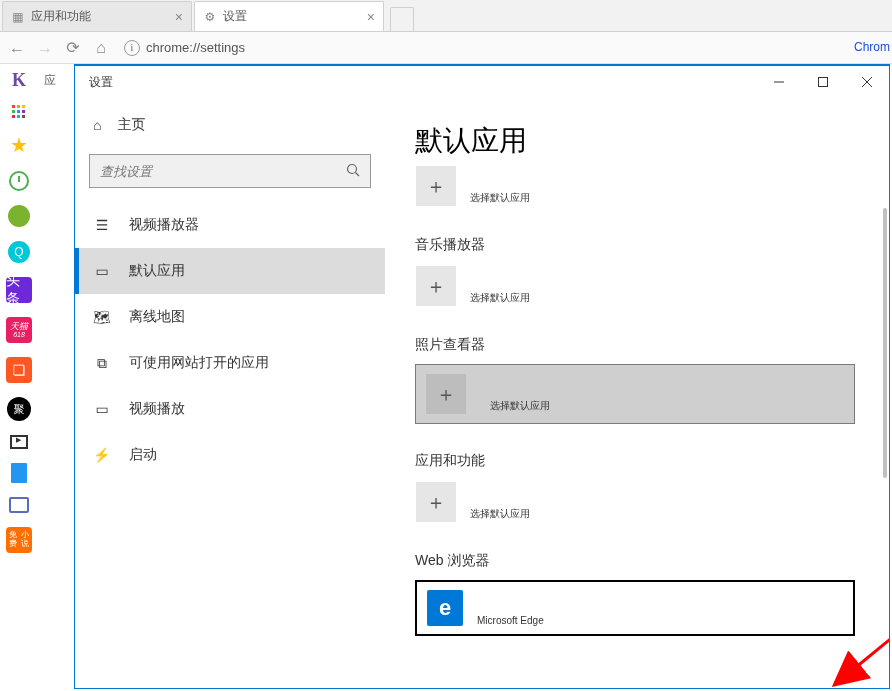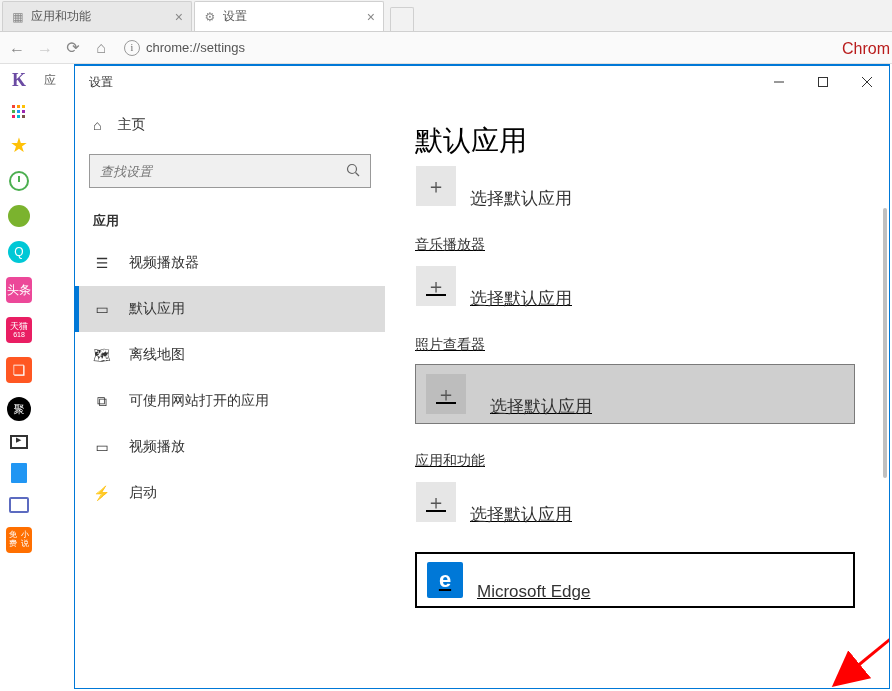--- a/index.html
+++ b/index.html
@@ -10,37 +10,37 @@
 .tab { height: 30px; min-width: 190px; background: #fff; border: 1px solid #d0d0d0; border-bottom: none; display: flex; align-items: center; padding: 0 8px; font-size: 12px; color: #555; position: relative; margin-left: 2px; border-radius: 2px 2px 0 0; }
 .tab.inactive { background: #e8e8e8; }
 .tab .tab-icon { width: 14px; height: 14px; margin-right: 6px; display: flex; align-items: center; justify-content: center; font-size: 12px; color: #888; }
 .tab .tab-close { margin-left: auto; color: #888; font-size: 14px; cursor: pointer; }
 .new-tab { width: 24px; height: 24px; margin-left: 6px; display:flex; align-items:center; justify-content:center; color:#888; border:1px solid #d0d0d0; border-bottom:none; background:#f2f2f2; border-radius:2px 2px 0 0;}
 
 .addr-bar { height: 32px; background: #fafafa; border-bottom: 1px solid #e0e0e0; display: flex; align-items: center; padding: 0 6px; gap: 6px; }
 .nav-btn { width: 22px; height: 22px; display:flex; align-items:center; justify-content:center; color:#888; font-size:16px; cursor:pointer; }
 .addr-field { flex: 1; height: 24px; border-radius: 2px; display:flex; align-items:center; padding:0 6px; font-size:13px; color:#555; gap:6px; }
 .addr-field .info-icon { width:16px; height:16px; border:1px solid #999; border-radius:50%; display:flex; align-items:center; justify-content:center; font-size:10px; color:#666; font-style:normal; font-family:serif;}
-.chrome-right { position:absolute; right:2px; top:40px; font-size:16px; color:#b91c1c; }
+.chrome-right { position:absolute; right:2px; top:40px; font-size:12px; color:#1d4ed8; }
 
 
 .icon-rail { position: absolute; left: 0; top: 64px; width: 38px; display:flex; flex-direction:column; align-items:center; gap:14px; padding-top:6px; }
 .rail-k { font-size: 18px; font-weight: bold; color: #6b4ba3; font-family: Georgia, serif; }
 .rail-grid { width:14px; height:14px; display:grid; grid-template-columns:repeat(3,3px); grid-template-rows:repeat(3,3px); gap:2px; }
 .rail-grid span { background:#f44336; }
 .rail-grid span:nth-child(2){background:#ff9800;} .rail-grid span:nth-child(3){background:#ffc107;}
 .rail-grid span:nth-child(4){background:#4caf50;} .rail-grid span:nth-child(5){background:#2196f3;} .rail-grid span:nth-child(6){background:#9c27b0;}
 .rail-grid span:nth-child(7){background:#e91e63;} .rail-grid span:nth-child(8){background:#00bcd4;} .rail-grid span:nth-child(9){background:#795548;}
 .rail-icon { width:26px; height:26px; border-radius:4px; display:flex; align-items:center; justify-content:center; font-size:14px; color:#fff; }
 .rail-star { color:#ffc107; font-size:20px; }
 .rail-clock { width:20px; height:20px; border:2px solid #4caf50; border-radius:50%; position:relative; }
 .rail-clock::after{content:"";position:absolute;left:7px;top:3px;width:2px;height:6px;background:#4caf50;}
 .rail-wechat{ background:#7bb32e; border-radius:50%; width:22px; height:22px;}
 .rail-cyan{ background:#00c8d6; border-radius:50%; width:22px; height:22px; color:#fff; font-size:12px; display:flex;align-items:center;justify-content:center;}
-.rail-red{ background:#ec4899; font-size:12px; color:#fff; }
+.rail-red{ background:#6d28d9; font-size:14px; color:#fff; }
 .rail-tmall{ background:#e91e63; font-size:9px; }
 .rail-orange{ background:#ff5722; color:#fff; }
 .rail-ju{ background:#000; color:#fff; border-radius:50%; width:24px;height:24px; font-size:11px; display:flex;align-items:center;justify-content:center;}
 .rail-video{ border:2px solid #333; width:18px; height:14px; position:relative;}
 .rail-video::before{content:"▶";position:absolute;font-size:7px;left:4px;top:-1px;color:#333;}
 .rail-book{ width:16px; height:20px; background:#2196f3; border-radius:1px;}
 .rail-dev{ width:20px; height:16px; border:2px solid #5c6bc0; border-radius:2px;}
 .rail-novel{ background:#ff6f00; font-size:8px; line-height:1.1; text-align:center; padding:1px;}
 
 
@@ -65,30 +65,30 @@
 .set-search .sicon { color:#666; font-size:14px; }
 .set-section { font-size:13px; font-weight:600; padding:10px 18px; color:#333; }
 .set-item { display:flex; align-items:center; gap:18px; padding:14px 18px; font-size:14px; color:#333; cursor:pointer; position:relative; }
 .set-item.active { background:#dcdcdc; }
 .set-item.active::before { content:""; position:absolute; left:0; top:0; bottom:0; width:4px; background:#0078d7; }
 .set-item .sicon { width:18px; display:flex; justify-content:center; color:#333; }
 
 
 .set-right { flex:1; padding:24px 30px 0 30px; position:relative; overflow:hidden; }
 .set-h1 { font-size:28px; font-weight:400; margin-bottom:2px; }
-.set-group { margin-top:28px;text-decoration:underline; }
+.set-group { margin-top:28px; }
 .set-group-label { font-size:14px; color:#333; margin-bottom:10px; }
 .set-option { display:flex; align-items:center; gap:14px; height:44px; cursor:pointer; border:1px solid transparent; padding:0; }
 .set-option.first { margin-top:0; }
 .set-option .plus-box { width:40px; height:40px; background:#e6e6e6; display:flex; align-items:center; justify-content:center; font-size:20px; color:#555; }
 .set-option.highlight { background:#cfcfcf; border:1px solid #7a7a7a; width:440px; height:60px; padding:0 10px 0 0; }
 .set-option.highlight .plus-box { background:#bdbdbd; width:40px; height:40px; margin:10px;}
 .set-option.boxed { border:2px solid #000; width:440px; height:56px; padding:0 10px 0 10px; }
 .edge-icon { width:36px; height:36px; background:#0078d7; color:#fff; display:flex; align-items:center; justify-content:center; font-size:22px; font-weight:bold; border-radius:2px; font-family:"Segoe UI",sans-serif;}
-.set-option-label { font-size:17px; color:#333;margin-top:24px; }
+.set-option-label { font-size:10px; color:#333;margin-top:24px; }
 .scroll-indicator { position:absolute; right:2px; top:110px; width:4px; height:270px; background:#c0c0c0; border-radius:2px; }
 
 
 .arrow-svg { position:absolute; left:440px; top:380px; pointer-events:none; }
 
 .blue-marker{ position:absolute; left:74px; top:246px; width:6px; height:40px; background:#0067c0; }
 </style>
 </head>
 <body>
 
@@ -134,21 +134,21 @@
     </div>
   <div class="rail-star">★</div>
   <div class="rail-clock"></div>
   <div class="rail-wechat"></div>
   <div class="rail-cyan">
       <span>Q</span>
     </div>
   <div class="rail-icon rail-red">
       <span>头条</span>
     </div>
-  <div class="rail-icon rail-tmall" style="flex-direction:column;line-height:1;">
+  <div class="rail-icon rail-tmall" style="flex-direction:column;line-height:1;font-style:italic;">
       <span>天猫</span>
       <span style="font-size:7px;">618</span>
     </div>
   <div class="rail-icon rail-orange">❏</div>
   <div class="rail-ju">
       <span>聚</span>
     </div>
   <div class="rail-video"></div>
   <div class="rail-book"></div>
   <div class="rail-dev"></div>
@@ -196,21 +196,20 @@
       </div>
       <div class="set-search">
         <input placeholder="查找设置" style="">
         <span class="sicon">
           <svg width="14" height="14" viewBox="0 0 14 14" fill="none" stroke="#666" stroke-width="1.2">
               <circle cx="6" cy="6" r="4.5"></circle>
               <line x1="9.5" y1="9.5" x2="13" y2="13"></line>
             </svg>
         </span>
       </div>
-      <div class="set-section">应用</div>
 
       <div class="set-item">
         <span class="sicon">☰</span>
         <span>视频播放器</span>
       </div>
       <div class="set-item active">
         <span class="sicon">▭</span>
         <span>默认应用</span>
       </div>
       <div class="set-item">
@@ -258,20 +257,21 @@
 
       <div class="set-group">
         <div class="set-group-label">应用和功能</div>
         <div class="set-option">
           <div class="plus-box">＋</div>
           <span class="set-option-label">选择默认应用</span>
         </div>
       </div>
 
       <div class="set-group">
+        <div class="set-group-label">Web 浏览器</div>
         <div class="set-option boxed">
           <div class="edge-icon">e</div>
           <span class="set-option-label">Microsoft Edge</span>
         </div>
       </div>
 
       <svg class="arrow-svg" width="260" height="220">
         <defs>
             <marker id="ah" markerWidth="12" markerHeight="12" refX="2" refY="6" orient="auto">
               <path d="M0,0 L12,6 L0,12 Z" fill="#ff0000"></path>

